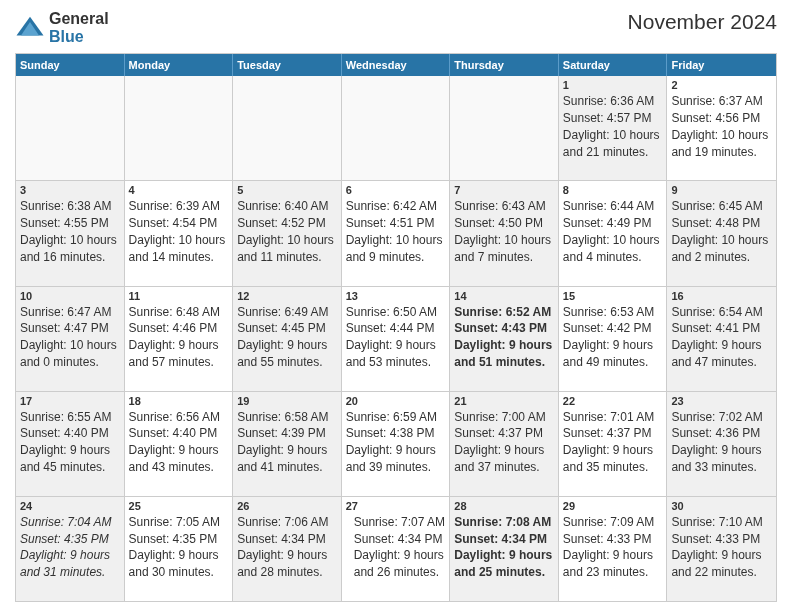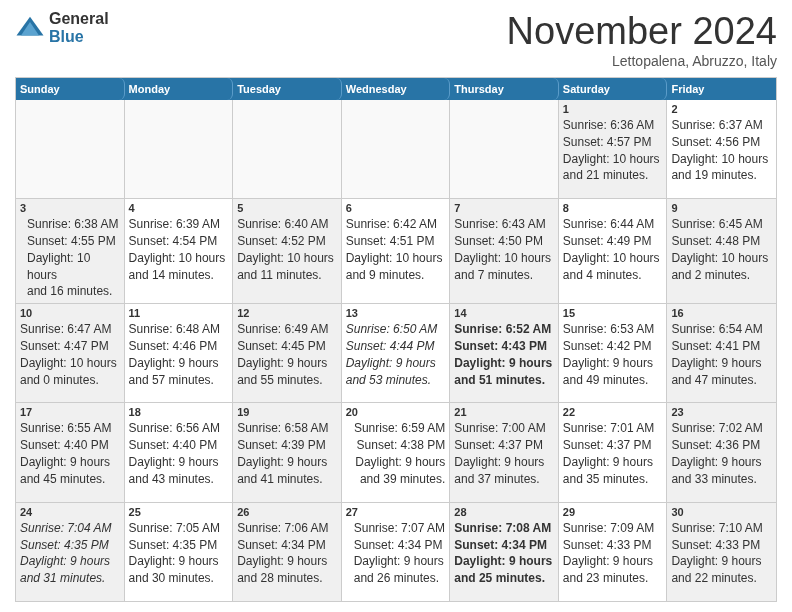--- a/index.html
+++ b/index.html
@@ -44,21 +44,21 @@
       color: #2874a6;
     }
     .logo-icon {
       width: 30px;
       height: 30px;
     }
     .title-block {
       text-align: right;
     }
     .month-title {
-      font-size: 38px;
+      font-size: 21px;
       font-weight: normal;
       color: #333;
     }
     .location {
       font-size: 14px;
       color: #555;
     }
     .calendar {
       flex: 1;
       display: flex;
@@ -70,21 +70,20 @@
       grid-template-columns: repeat(7, 1fr);
       background: #2874a6;
     }
     .cal-header-cell {
       color: #fff;
       font-size: 11px;
       font-weight: bold;
       padding: 5px 4px;
       text-align: left;
       border-right: 1px solid #5b9cc9;
-      border-radius: 6px;
     }
     .cal-header-cell:last-child { border-right: none; }
     .cal-body {
       flex: 1;
       display: flex;
       flex-direction: column;
     }
     .cal-row {
       display: grid;
       grid-template-columns: repeat(7, 1fr);
@@ -125,21 +124,20 @@
         <polygon points="20,5 38,30 2,30" fill="#2874a6"></polygon>
         <polygon points="20,12 32,30 8,30" fill="#5ba3d0"></polygon>
       </svg>
       <div class="logo-text">
         <span class="logo-general">General</span>
         <span class="logo-blue">Blue</span>
       </div>
     </div>
     <div class="title-block">
       <div class="month-title">November 2024</div>
-      <div class="location">Lettopalena, Abruzzo, Italy</div>
     </div>
   </div>
 
   <div class="calendar">
     <div class="cal-header" id="cal-header">
         <div class="cal-header-cell">Sunday</div>
         <div class="cal-header-cell">Monday</div>
         <div class="cal-header-cell">Tuesday</div>
         <div class="cal-header-cell">Wednesday</div>
         <div class="cal-header-cell">Thursday</div>
@@ -164,21 +162,21 @@
             <div class="day-num">2</div>
             <div class="day-info" style="white-space: pre-line;">Sunrise: 6:37 AM
 Sunset: 4:56 PM
 Daylight: 10 hours
 and 19 minutes.</div>
           </div>
         </div>
         <div class="cal-row">
           <div class="cal-cell shaded">
             <div class="day-num">3</div>
-            <div class="day-info" style="white-space: pre-line; margin-left: 7px;">Sunrise: 6:38 AM
+            <div class="day-info" style="white-space: pre-line;">Sunrise: 6:38 AM
 Sunset: 4:55 PM
 Daylight: 10 hours
 and 16 minutes.</div>
           </div>
           <div class="cal-cell">
             <div class="day-num">4</div>
             <div class="day-info" style="white-space: pre-line;">Sunrise: 6:39 AM
 Sunset: 4:54 PM
 Daylight: 10 hours
 and 14 minutes.</div>
@@ -236,21 +234,21 @@
           </div>
           <div class="cal-cell shaded">
             <div class="day-num">12</div>
             <div class="day-info" style="white-space: pre-line;">Sunrise: 6:49 AM
 Sunset: 4:45 PM
 Daylight: 9 hours
 and 55 minutes.</div>
           </div>
           <div class="cal-cell">
             <div class="day-num">13</div>
-            <div class="day-info" style="white-space: pre-line; font-style: italic;">Sunrise: 6:50 AM
+            <div class="day-info" style="white-space: pre-line;">Sunrise: 6:50 AM
 Sunset: 4:44 PM
 Daylight: 9 hours
 and 53 minutes.</div>
           </div>
           <div class="cal-cell shaded">
             <div class="day-num">14</div>
             <div class="day-info" style="white-space: pre-line; font-weight: bold;">Sunrise: 6:52 AM
 Sunset: 4:43 PM
 Daylight: 9 hours
 and 51 minutes.</div>
@@ -287,21 +285,21 @@
           </div>
           <div class="cal-cell shaded">
             <div class="day-num">19</div>
             <div class="day-info" style="white-space: pre-line;">Sunrise: 6:58 AM
 Sunset: 4:39 PM
 Daylight: 9 hours
 and 41 minutes.</div>
           </div>
           <div class="cal-cell">
             <div class="day-num">20</div>
-            <div class="day-info" style="white-space: pre-line; text-align: right;">Sunrise: 6:59 AM
+            <div class="day-info" style="white-space: pre-line;">Sunrise: 6:59 AM
 Sunset: 4:38 PM
 Daylight: 9 hours
 and 39 minutes.</div>
           </div>
           <div class="cal-cell shaded">
             <div class="day-num">21</div>
             <div class="day-info" style="white-space: pre-line;">Sunrise: 7:00 AM
 Sunset: 4:37 PM
 Daylight: 9 hours
 and 37 minutes.</div>

